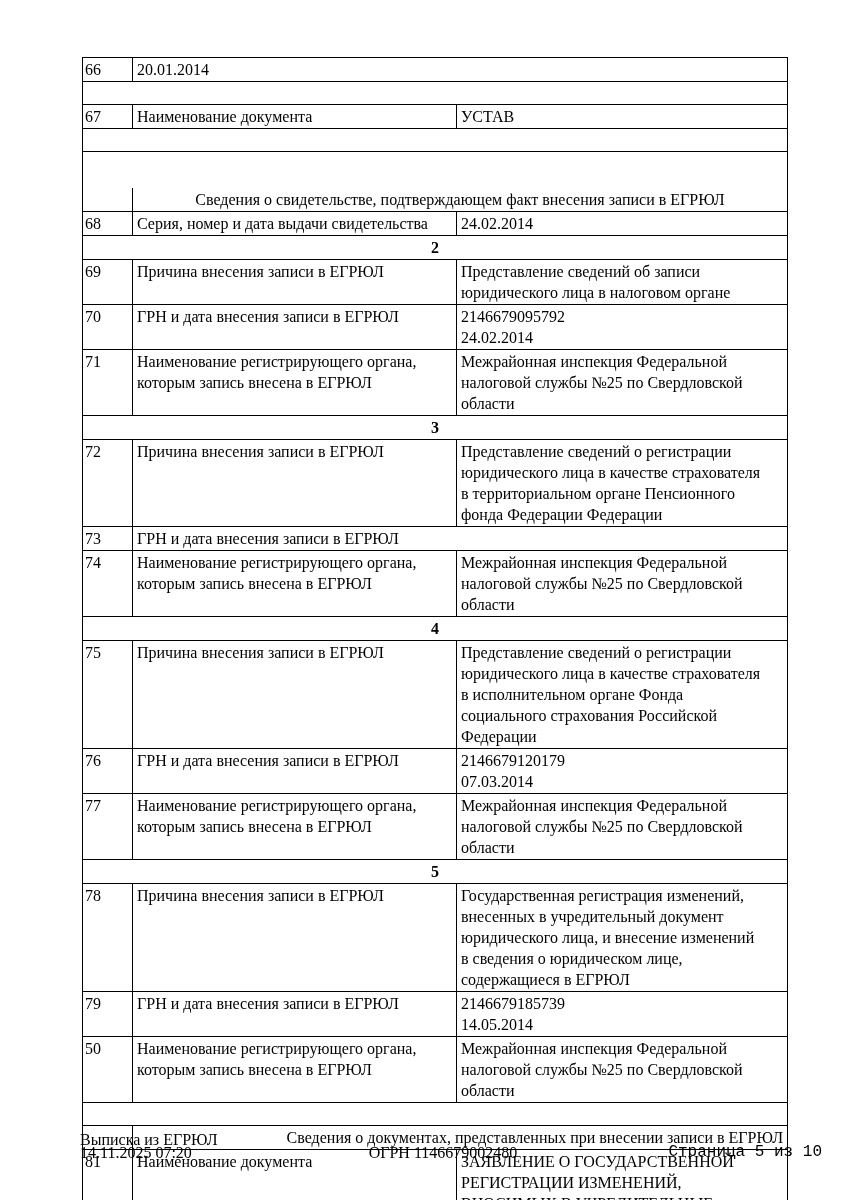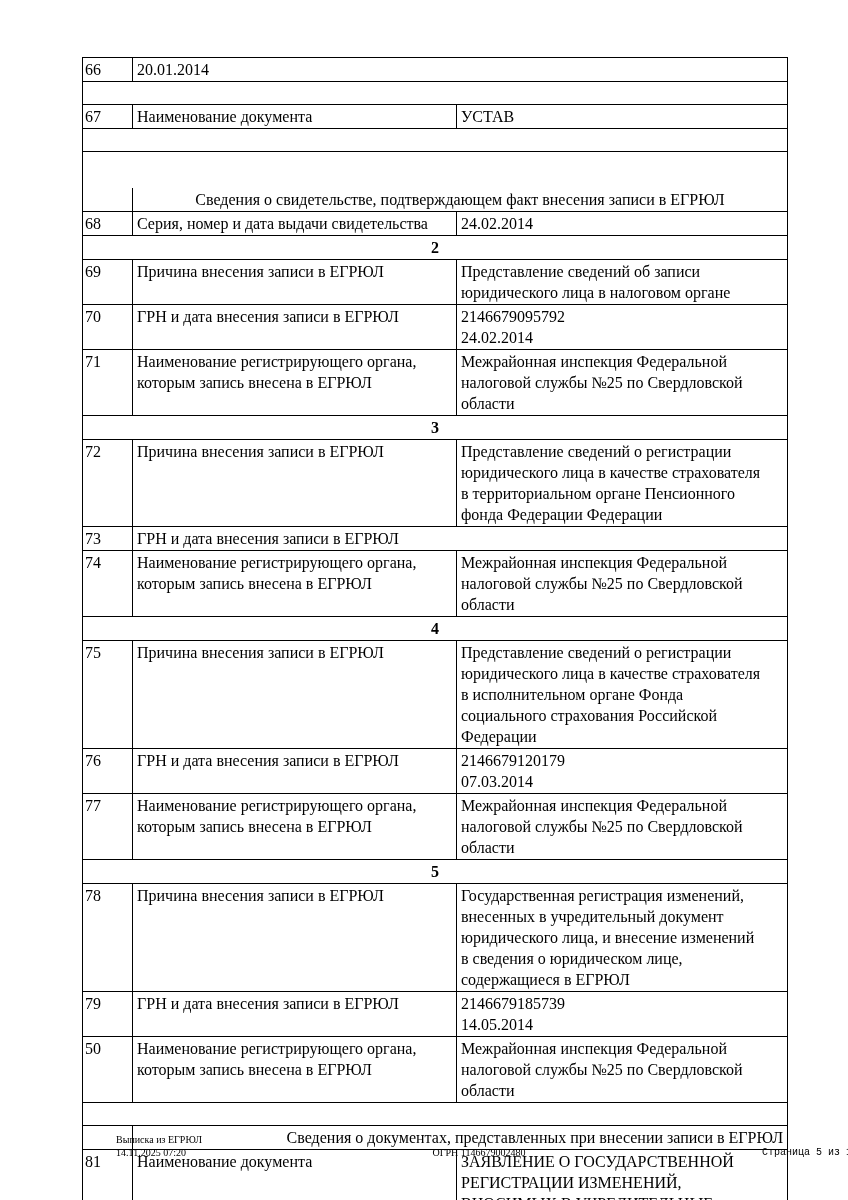--- a/index.html
+++ b/index.html
@@ -57,21 +57,21 @@
     padding:1px 4px;
     line-height:21px;
     border-left:1px solid var(--border-color);
   }
   .hd.center{text-align:center;margin-top:36px;}
   .hd.left{text-align:right;}
   .footer{
     position:absolute;
     left:80px;top:1133px;
     width:726px;height:30px;
-    font-size:10px;line-height:13px;margin-left:36px;
+    font-size:16px;line-height:13px;
   }
   .footer-left{position:absolute;left:0;top:0;}
   .footer-center{position:absolute;left:0;right:0;top:13px;text-align:center;}
   .footer-right{position:absolute;right:-16px;top:13px;font-family:Liberation Mono, monospace;}
 </style>
 </head>
 <body>
 
 <div class="page">
 

